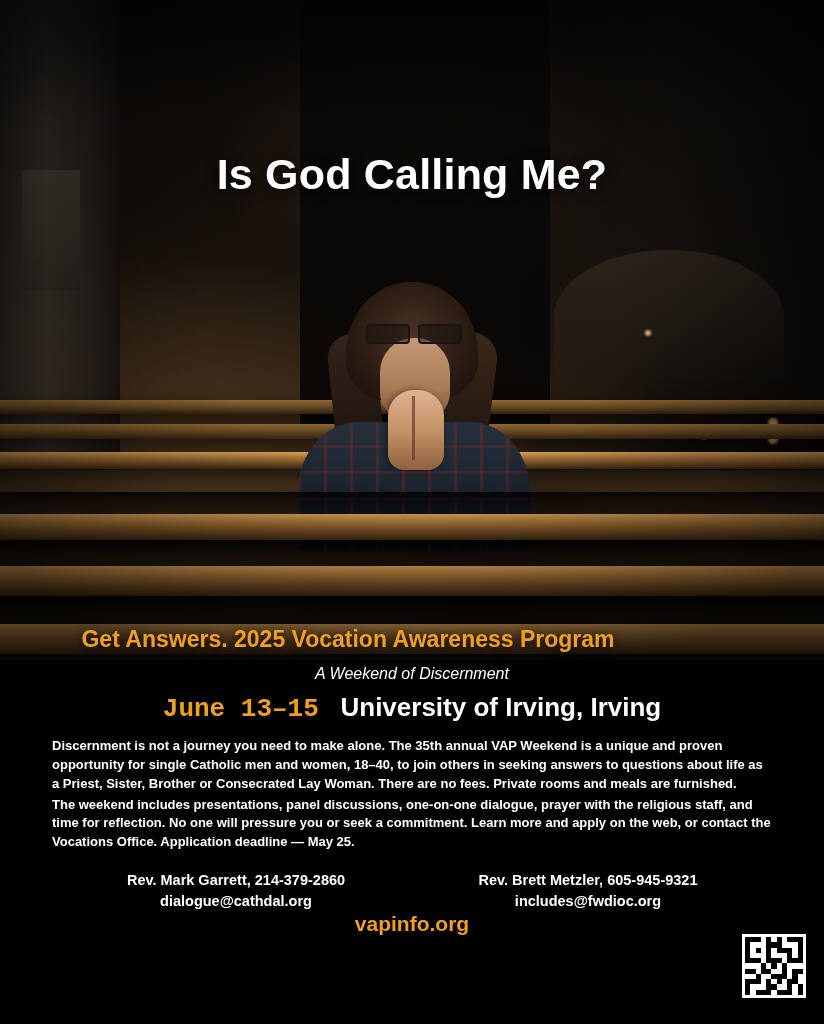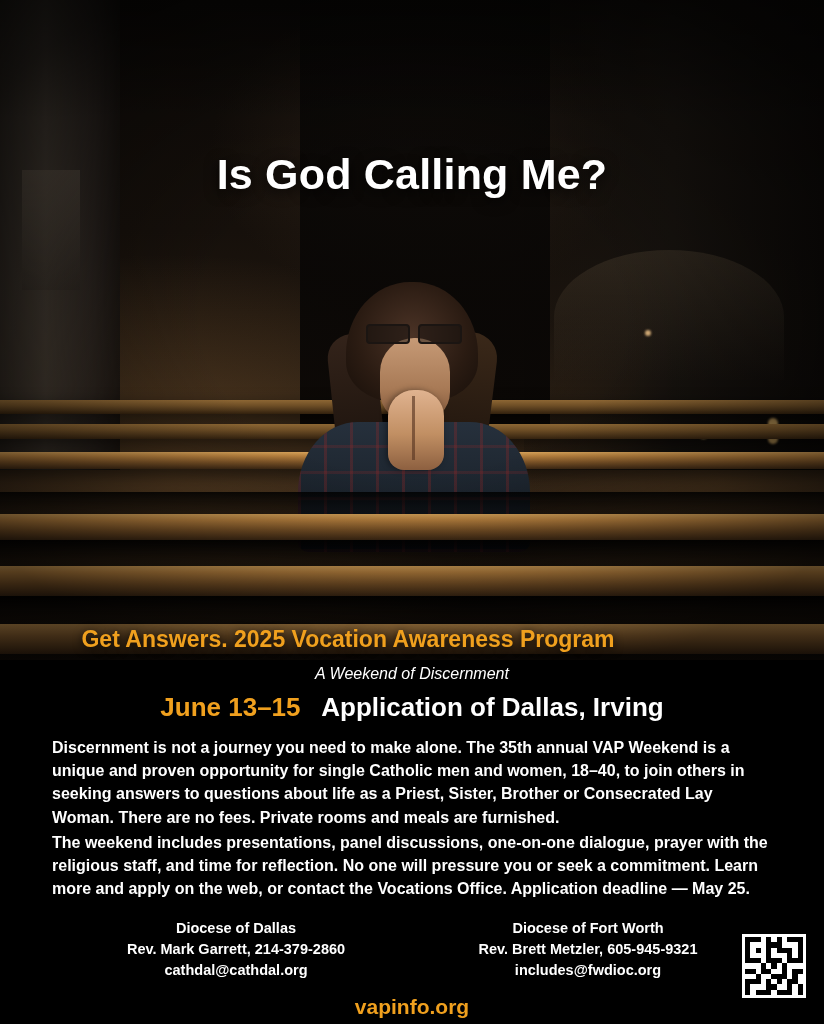--- a/index.html
+++ b/index.html
@@ -177,44 +177,43 @@
     font-style: italic;
     padding-top: 5px;
     color: #ffffff;
   }
   .dateline {
     text-align: center;
     padding-top: 9px;
     font-size: 26px;
     font-weight: bold;
   }
-  .dateline .date { color: #f0a01e; }
+  .dateline .date { color: #f0a01e; font-family: Liberation Mono, monospace; }
   .dateline .place { color: #ffffff; }
 
   .para {
     margin: 13px 52px 0 52px;
-    font-size: 16px;
+    font-size: 13px;
     line-height: 1.45;
     font-weight: bold;
     color: #fff;
   }
   .para.second { margin-top: 2px; }
 
   .contacts {
     display: flex;
     margin: 18px 60px 0 60px;
     font-size: 14.5px;
     line-height: 1.45;
     font-weight: bold;
   }
   .contacts .col { flex: 1; text-align: center; }
 
   .web {
     text-align: center;
-    margin-top: 14px;
     color: #f0a01e;
     font-size: 21px;
     font-weight: bold;
   }
 
   
   .qr {
     position: absolute; right: 18px; bottom: 26px;
     width: 64px; height: 64px; background: #fff; padding: 3px;
   }
@@ -272,34 +271,32 @@
   <div class="headline">Is God Calling Me?</div>
 
   <div class="lower">
 
     <div class="subhead">Get Answers. 2025 Vocation Awareness Program</div>
 
     <div class="weekend">A Weekend of Discernment</div>
 
     <div class="dateline">
       <span class="date">June 13–15</span>&nbsp;&nbsp;
-      <span class="place">Application of Dallas, Irving</span>
+      <span class="place">University of Irving, Irving</span>
     </div>
 
     <p class="para">Discernment is not a journey you need to make alone. The 35th annual VAP Weekend is a unique and proven opportunity for single Catholic men and women, 18–40, to join others in seeking answers to questions about life as a Priest, Sister, Brother or Consecrated Lay Woman. There are no fees. Private rooms and meals are furnished.</p>
     <p class="para second">The weekend includes presentations, panel discussions, one-on-one dialogue, prayer with the religious staff, and time for reflection. No one will pressure you or seek a commitment. Learn more and apply on the web, or contact the Vocations Office. Application deadline — May 25.</p>
 
     <div class="contacts">
       <div class="col">
-        <div>Diocese of Dallas</div>
         <div>Rev. Mark Garrett, 214-379-2860</div>
-        <div>cathdal@cathdal.org</div>
+        <div>dialogue@cathdal.org</div>
       </div>
       <div class="col">
-        <div>Diocese of Fort Worth</div>
         <div>Rev. Brett Metzler, 605-945-9321</div>
         <div>includes@fwdioc.org</div>
       </div>
     </div>
 
     <div class="web">vapinfo.org</div>
 
     <div class="qr">
       <div class="grid" id="qr-grid">
           <i class="on"></i>

